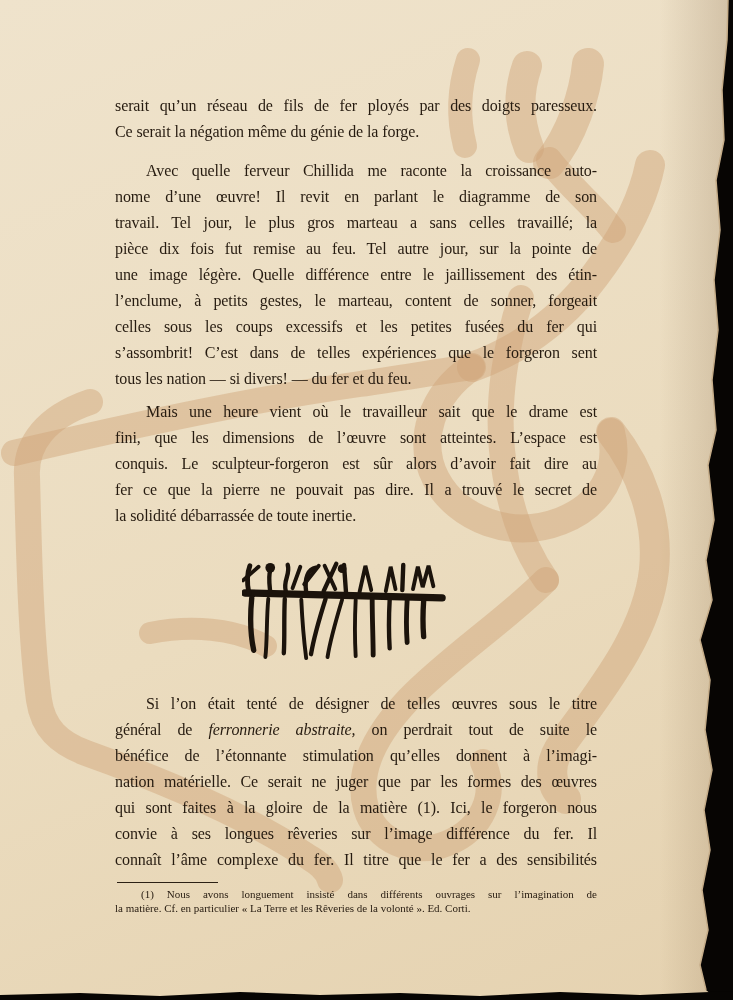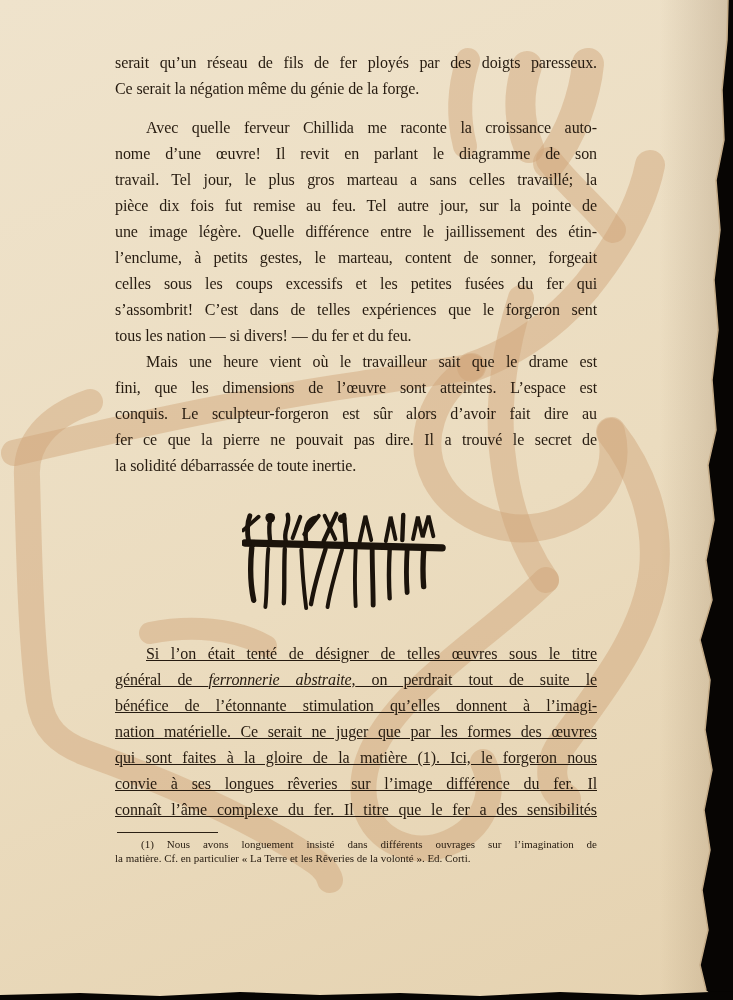--- a/index.html
+++ b/index.html
@@ -17,25 +17,25 @@
     background:
       linear-gradient(to right, rgba(0,0,0,0) 90%, rgba(110,80,50,0.20) 99%),
       linear-gradient(157deg,#efe3cc 0%, #ebdcbf 55%, #e5d2b0 100%);
   }
   .wash-layer,.edge-layer{position:absolute;inset:0;pointer-events:none;}
   .wash-layer svg,.edge-layer svg{display:block;}
   .content{
     position:absolute;top:0;left:115px;width:482px;color:var(--ink);
     font-size:16px;line-height:26px;letter-spacing:-0.1px;
   }
-  .content{padding-top:50px;}
+  .content{padding-top:93px;}
   .para{margin:0;}
   .p2{margin-top:13px;}
-  .p3{}
-  .p4{margin-top:31px;text-decoration:underline;}
+  .p3{margin-top:7px;}
+  .p4{margin-top:31px;}
   .tline{
     text-align:justify;text-align-last:justify;
     white-space:normal;hyphens:none;
   }
   .tline-end{text-align-last:left;}
   .tline-indent{text-indent:31px;}
   .figure{margin:30px 0 0 127px;height:101px;}
   .footrule{
     width:101px;border:0;border-top:1.6px solid #2b2014;
     margin:9px 0 5px 2px;

